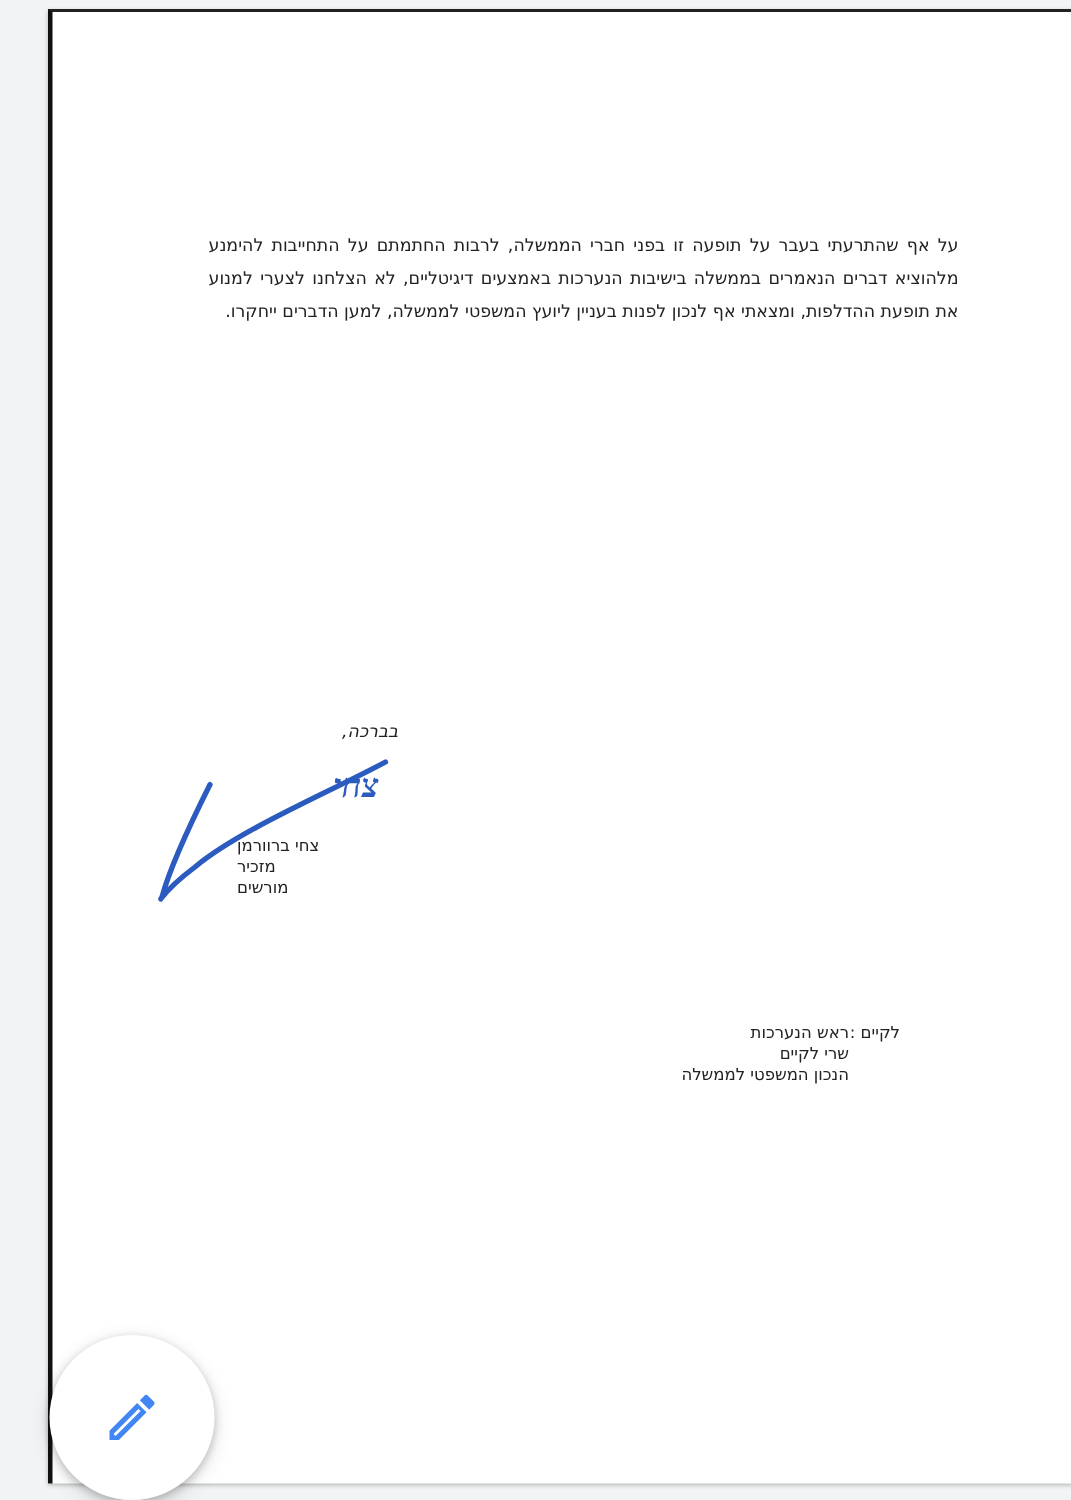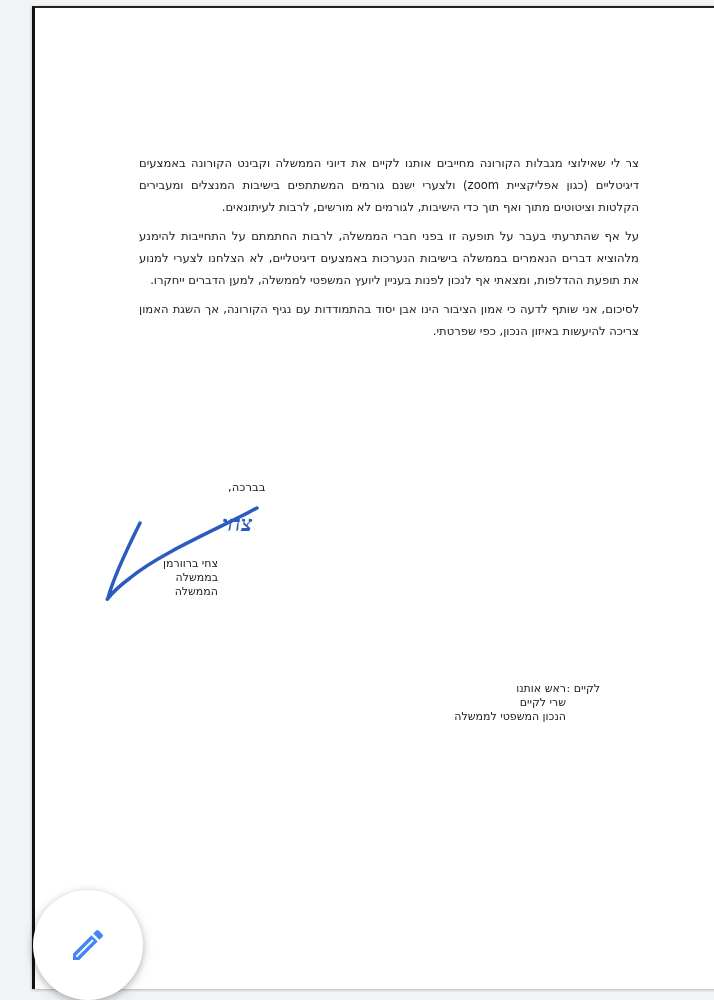--- a/index.html
+++ b/index.html
@@ -15,67 +15,65 @@
     box-shadow:0 1px 3px rgba(0,0,0,0.25);
   }
   .body-text {
     position:absolute; left:104px; top:144px; width:500px;
     direction:rtl; text-align:justify; text-align-last:right;
     font-size:11.6px; line-height:22px; color:#222;
   }
   .body-text p { margin:0 0 7px 0; }
   .closing {
     position:absolute; left:228px; top:480px; direction:rtl;
-    font-size:11.6px; color:#222;
+    font-size:11.6px; color:#222;font-style:italic;
   }
   .signature { position:absolute; left:100px; top:498px; width:160px; height:110px; }
   .signer {
-    position:absolute; left:158px; top:557px; direction:rtl; text-align:right;
+    position:absolute; left:158px; top:557px; direction:rtl; text-align:left;
     font-size:11px; line-height:14px; color:#222; width:60px;
   }
   .cc {
     position:absolute; left:420px; top:682px; direction:rtl;
     font-size:11px; line-height:14px; color:#222; width:180px;
   }
   .cc .label { position:absolute; right:0; top:0; }
   .cc .names { position:absolute; right:34px; top:0; text-align:right; white-space:nowrap; }
   .fab {
     position:absolute; left:33px; top:890px; width:110px; height:110px;
     border-radius:50%; background:#ffffff;
     box-shadow:0 2px 6px rgba(0,0,0,0.22), 0 4px 14px rgba(0,0,0,0.12);
     display:flex; align-items:center; justify-content:center; cursor:pointer;
   }
 </style>
 </head>
 <body>
 
 <div class="page">
   <div class="body-text">
-    <p>צר לי שאילוצי מגבלות הקורונה מחייבים אותנו לקיים את דיוני הממשלה וקבינט הקורונה באמצעים דיגיטליים (כגון אפליקציית zoom) ולצערי ישנם גורמים המשתתפים בישיבות המנצלים ומעבירים הקלטות וציטוטים מתוך ואף תוך כדי הישיבות, לגורמים לא מורשים, לרבות לעיתונאים.</p>
     <p>על אף שהתרעתי בעבר על תופעה זו בפני חברי הממשלה, לרבות החתמתם על התחייבות להימנע מלהוציא דברים הנאמרים בממשלה בישיבות הנערכות באמצעים דיגיטליים, לא הצלחנו לצערי למנוע את תופעת ההדלפות, ומצאתי אף לנכון לפנות בעניין ליועץ המשפטי לממשלה, למען הדברים ייחקרו.</p>
-    <p>לסיכום, אני שותף לדעה כי אמון הציבור הינו אבן יסוד בהתמודדות עם נגיף הקורונה, אך השגת האמון צריכה להיעשות באיזון הנכון, כפי שפרטתי.</p>
   </div>
 </div>
 
 <div class="closing">בברכה,</div>
 
 <svg class="signature" viewBox="0 0 160 110">
   <path d="M187 10 C 150 30, 90 55, 60 80 C 40 95, 35 105, 38 100 C 42 85, 55 55, 70 25" transform="translate(-30,0)" fill="none" stroke="#2b5bbf" stroke-width="3.5" stroke-linecap="round"></path>
   <text x="122" y="33" fill="#2b5bbf" font-size="22" font-weight="bold" font-style="italic" font-family="DejaVu Serif, serif" text-anchor="end" direction="rtl">צחי</text>
 </svg>
 
 <div class="signer">
   <div>צחי ברוורמן</div>
-  <div>בממשלה הממשלה</div>
+  <div>מזכיר מורשים</div>
 </div>
 
 <div class="cc">
   <span class="label">לקיים :</span>
   <div class="names">
-    <div>ראש אותנו</div>
+    <div>ראש הנערכות</div>
     <div>שרי לקיים</div>
     <div>הנכון המשפטי לממשלה</div>
   </div>
 </div>
 
 <div class="fab">
   <svg width="40" height="40" viewBox="0 0 24 24">
     <path d="M3 17.25V21h3.75L17.81 9.94l-3.75-3.75L3 17.25zM20.71 7.04a1 1 0 0 0 0-1.41l-2.34-2.34a1 1 0 0 0-1.41 0l-1.83 1.83 3.75 3.75 1.83-1.83z" fill="#4285f4"></path>
     <path d="M5 19l10-10" stroke="#ffffff" stroke-width="1.2"></path>
   </svg>

